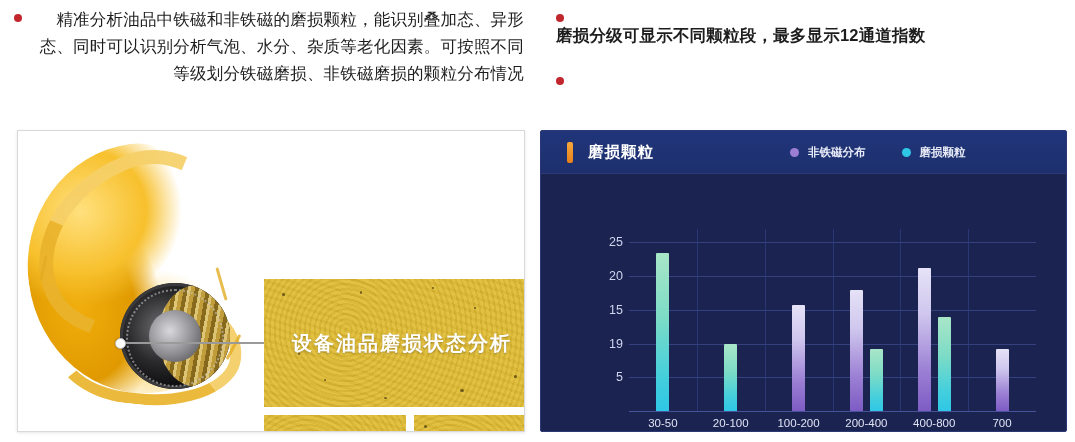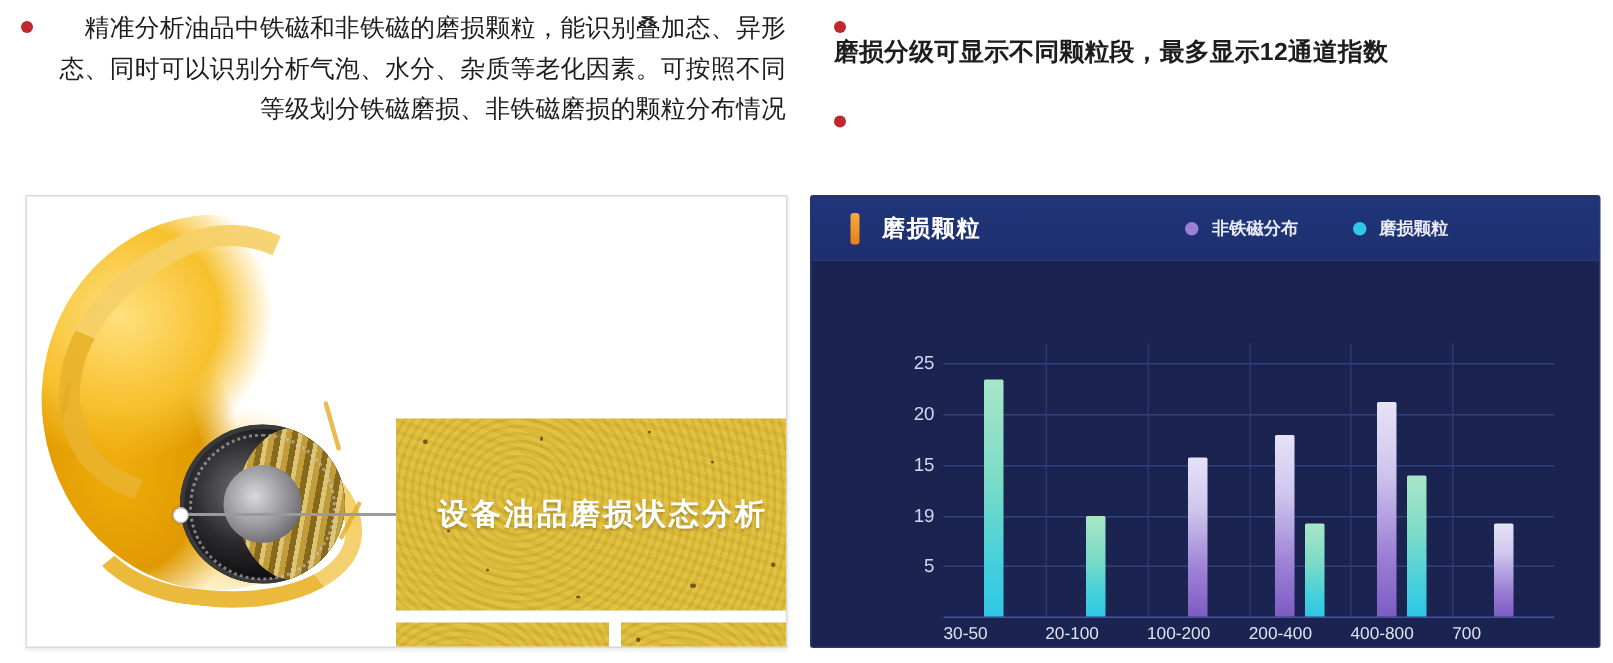--- a/index.html
+++ b/index.html
@@ -150,21 +150,21 @@
   .vsep{position:absolute;top:56px;height:182px;width:1px;background:#2f3c7d;opacity:.8;}
 
   .bars{position:absolute;left:88px;right:30px;top:56px;height:182px;
     display:flex;align-items:flex-end;}
   .group{flex:1;display:flex;align-items:flex-end;justify-content:center;gap:7px;height:100%;}
   .bar{width:13px;border-radius:1px 1px 0 0;}
   .bar.nonferro{background:linear-gradient(180deg,#e6e2f7 0%,#cfc7ee 32%,#9b7fd4 72%,#7d5cc4 100%);}
   .bar.ferro{background:linear-gradient(180deg,#a8e6c8 0%,#7edcc6 40%,#45cfdc 78%,#2ec7e6 100%);}
 
   .xlabels{position:absolute;left:88px;right:30px;top:244px;display:flex;}
-  .xlab{flex:1;text-align:left;color:#dfe4f4;font-size:11.5px;}
+  .xlab{flex:1;text-align:center;color:#dfe4f4;font-size:11.5px;}
 </style>
 </head>
 <body>
 
 <div class="page">
 
   <div class="bullets left">
     <div class="bullet">
       <span class="dot"></span>
       <span class="txt">精准分析油品中铁磁和非铁磁的磨损颗粒，能识别叠加态、异形态、同时可以识别分析气泡、水分、杂质等老化因素。可按照不同等级划分铁磁磨损、非铁磁磨损的颗粒分布情况</span>

